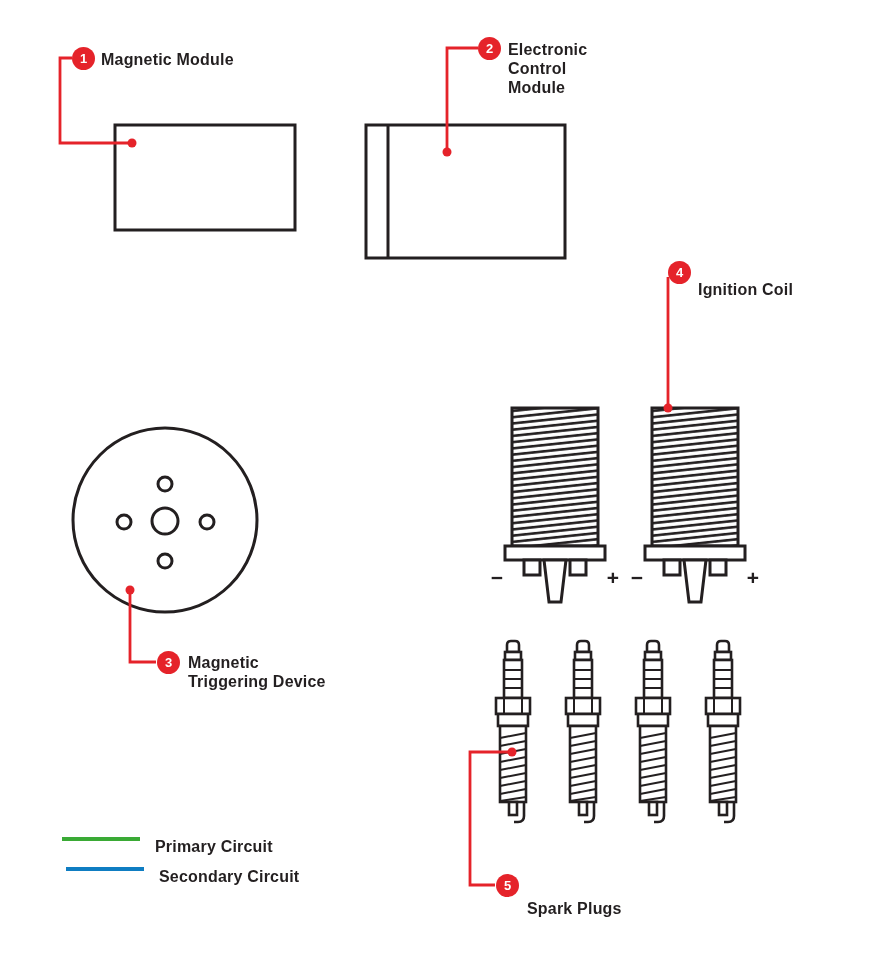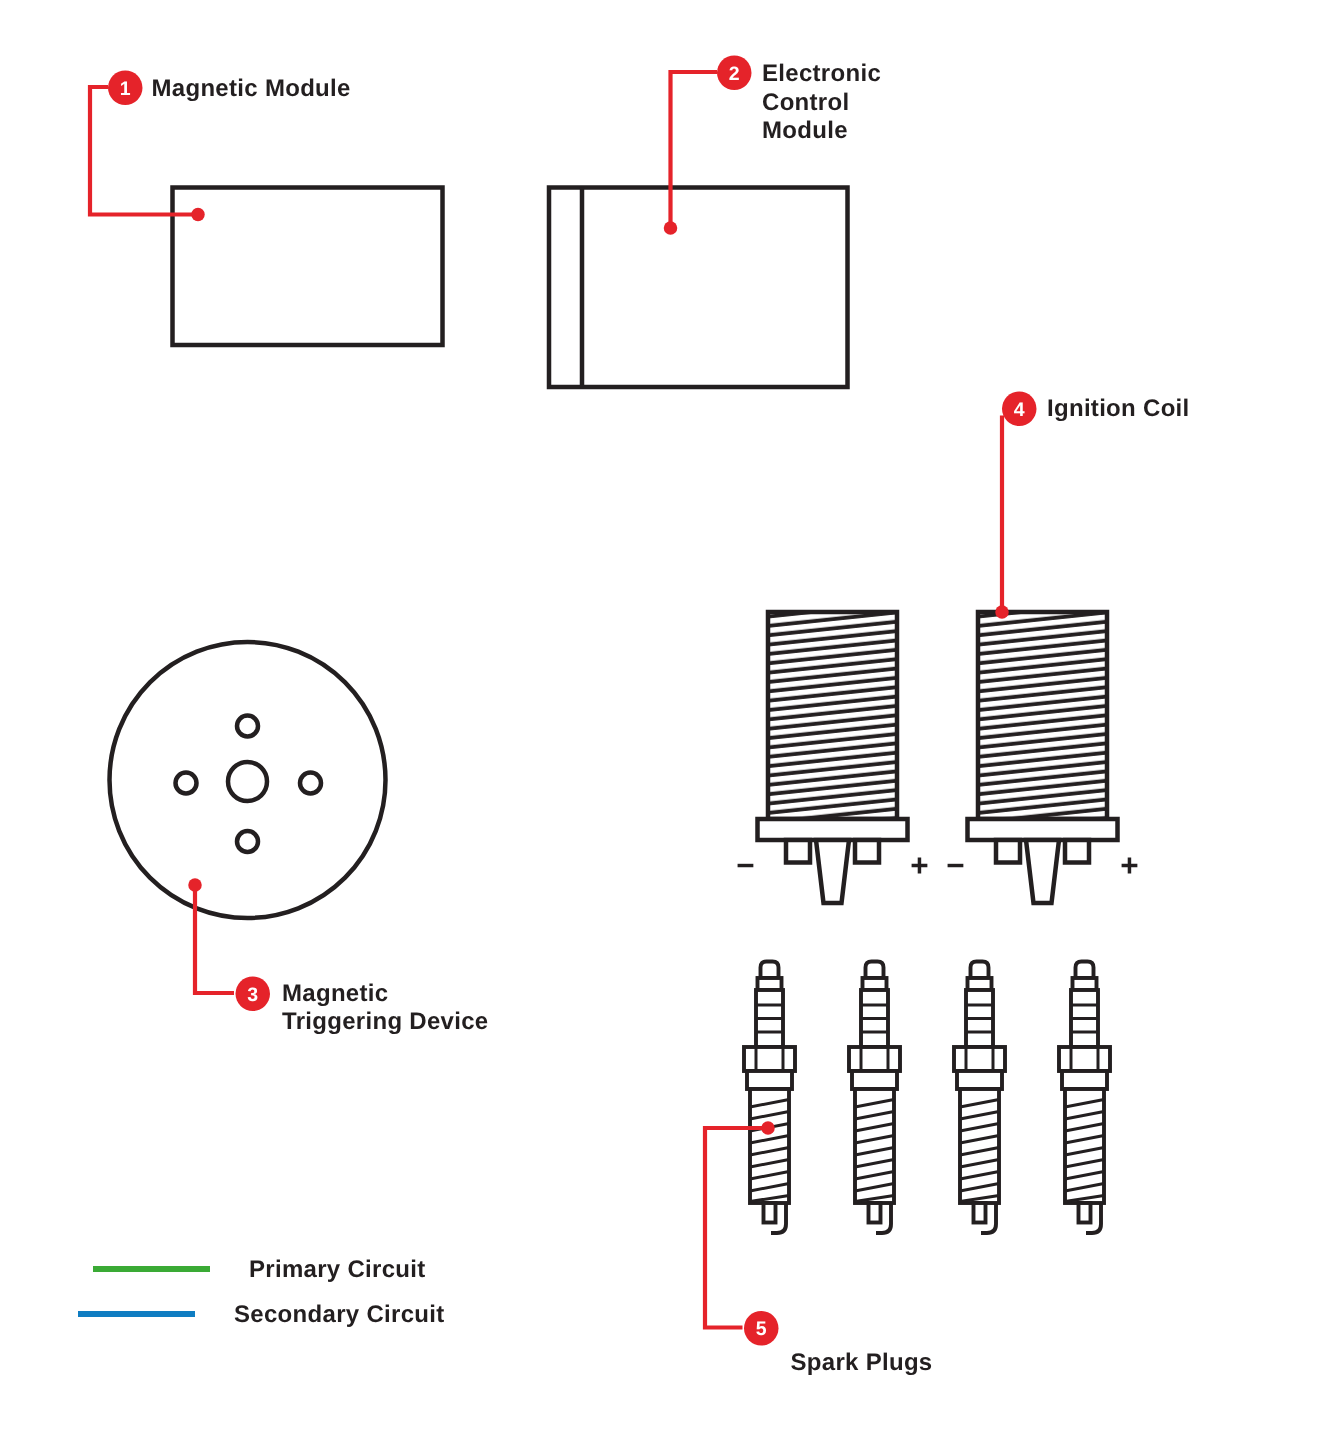--- a/index.html
+++ b/index.html
@@ -17,21 +17,21 @@
     display: flex; align-items: center; justify-content: center; z-index: 3;
   }
   .label {
     position: absolute; color: #231f20; font-size: 16px; font-weight: 700;
     letter-spacing: .2px; line-height: 19px; white-space: nowrap; z-index: 2;
   }
   .terminal-sign {
     position: absolute; width: 22px; text-align: center; color: #231f20;
     font-size: 21px; font-weight: 700; line-height: 24px; z-index: 2;
   }
-  .legend-row { position: absolute; display: flex; align-items: center; gap: 26px; height: 18px; z-index: 2; }
+  .legend-row { position: absolute; display: flex; align-items: flex-start; gap: 15px; height: 18px; z-index: 2; }
   .legend-line { width: 78px; height: 4px; }
   .legend-line.primary { background: #3aaa35; }
   .legend-line.secondary { background: #0f7dc2; }
 </style>
 </head>
 <body>
 
 <div class="stage">
 
   <svg class="layer" width="880" height="962" viewBox="0 0 880 962">
@@ -128,31 +128,31 @@
     <div>Electronic</div>
     <div>Control</div>
     <div>Module</div>
   </div>
 
   <div class="label" style="left:188px;top:653px">
     <div>Magnetic</div>
     <div>Triggering Device</div>
   </div>
 
-  <div class="label" style="left:698px;top:263px">Ignition Coil</div>
+  <div class="label" style="left:698px;top:280px">Ignition Coil</div>
 
   <div class="label" style="left:527px;top:899px">Spark Plugs</div>
 
   <div class="terminal-sign" style="left:486px;top:566px">−</div>
   <div class="terminal-sign" style="left:602px;top:566px">+</div>
   <div class="terminal-sign" style="left:626px;top:566px">−</div>
   <div class="terminal-sign" style="left:742px;top:566px">+</div>
 
   <div class="legend-row" style="left:62px;top:837px">
     <div class="legend-line primary"></div>
     <div class="label" style="position:static">Primary Circuit</div>
   </div>
-  <div class="legend-row" style="left:52px;top:867px">
+  <div class="legend-row" style="left:66px;top:867px">
     <div class="legend-line secondary"></div>
     <div class="label" style="position:static">Secondary Circuit</div>
   </div>
 
 </div>
 
 </body></html>

